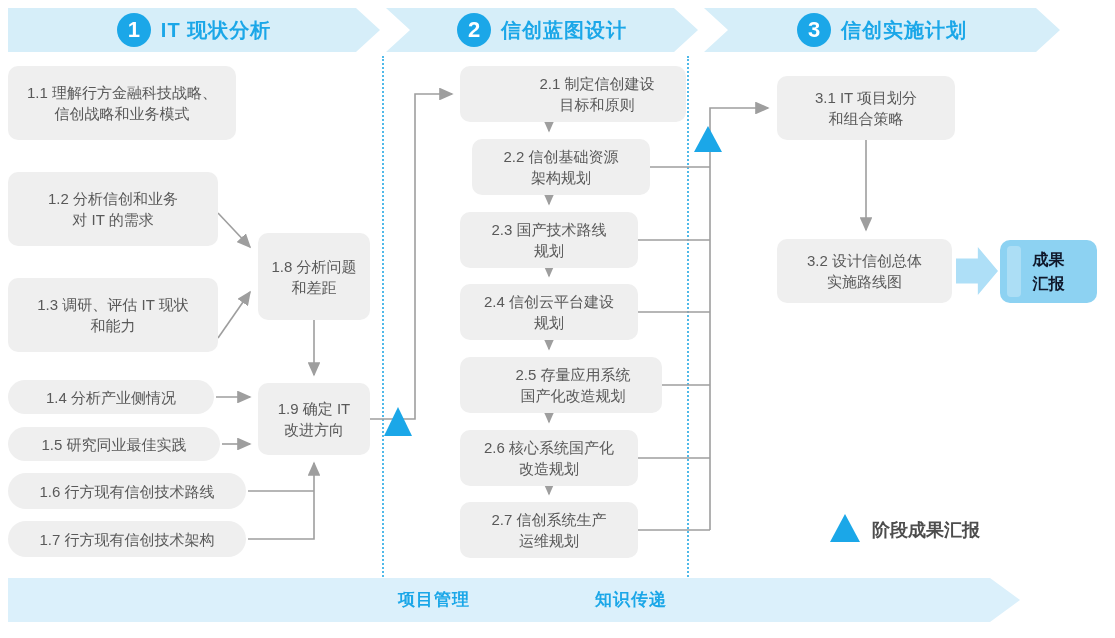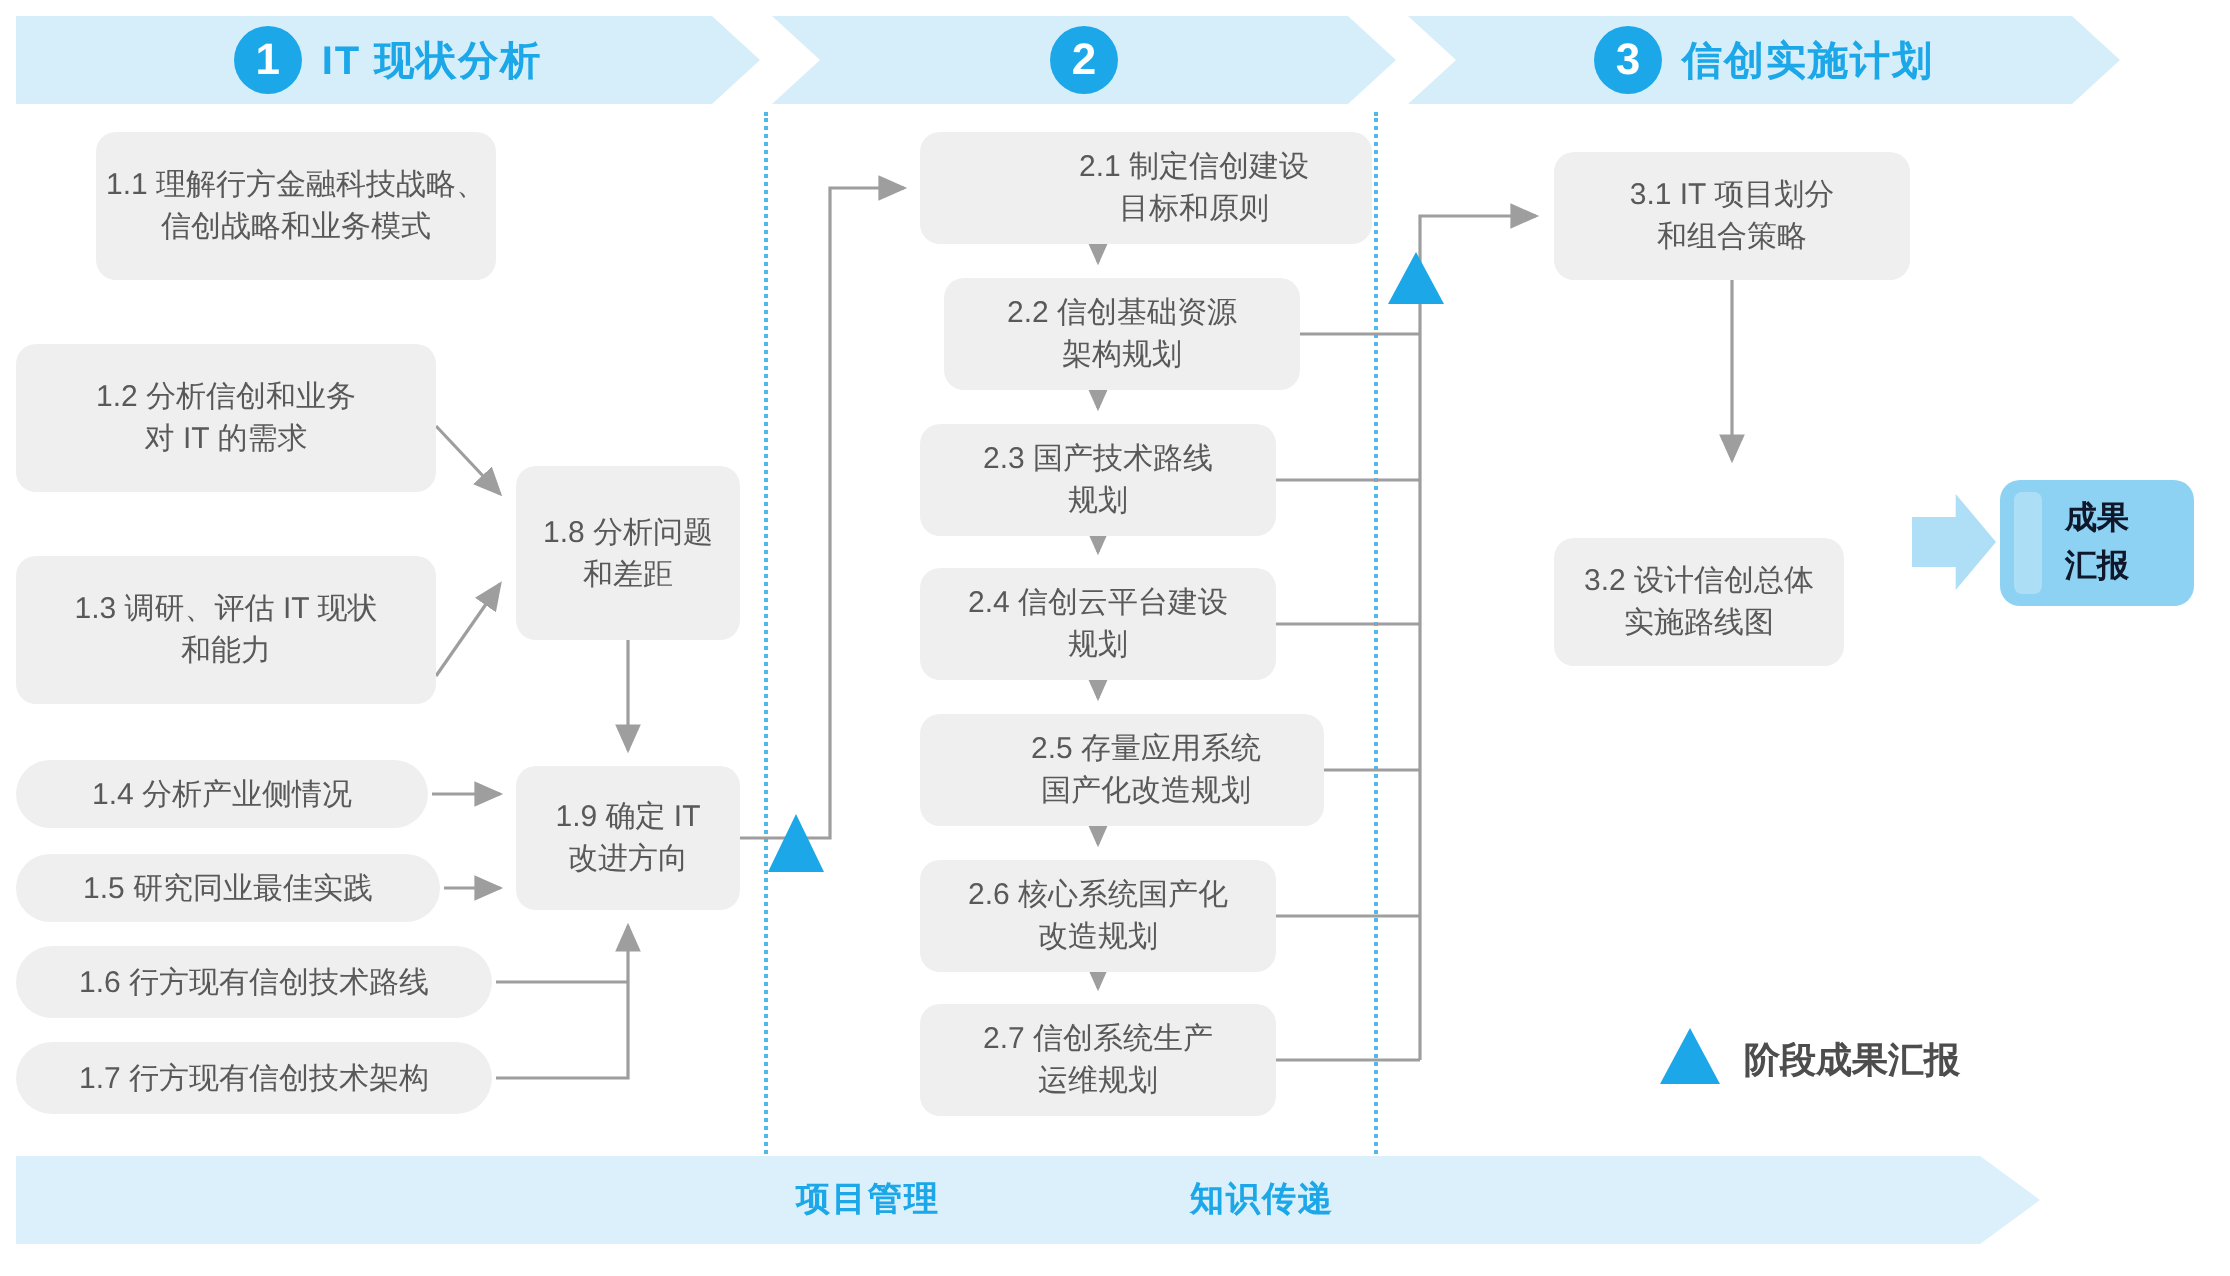--- a/index.html
+++ b/index.html
@@ -27,38 +27,38 @@
   .sep{position:absolute;top:56px;height:521px;width:0;border-left:2px dotted #4FB9E9;z-index:0;}
   .sep1{left:382px;}
   .sep2{left:687px;}
   
   .box{
     position:absolute;background:#EFEFEF;border-radius:10px;color:#595959;
     font-size:15px;line-height:1.4;display:flex;align-items:center;justify-content:center;
     text-align:center;white-space:pre-line;z-index:2;
   }
   .pill{border-radius:18px;}
-  .b1_1{left:8px;top:66px;width:200px;height:74px;margin-left:40px;}
+  .b1_1{left:8px;top:66px;width:228px;height:74px;}
   .b1_2{left:8px;top:172px;width:210px;height:74px;}
   .b1_3{left:8px;top:278px;width:210px;height:74px;}
   .b1_4{left:8px;top:380px;width:206px;height:34px;}
   .b1_5{left:8px;top:427px;width:212px;height:34px;}
   .b1_6{left:8px;top:473px;width:238px;height:36px;}
   .b1_7{left:8px;top:521px;width:238px;height:36px;}
   .b1_8{left:258px;top:233px;width:112px;height:87px;}
   .b1_9{left:258px;top:383px;width:112px;height:72px;}
   .b2_1{left:460px;top:66px;width:178px;height:56px;padding-left:48px;}
   .b2_2{left:472px;top:139px;width:178px;height:56px;}
   .b2_3{left:460px;top:212px;width:178px;height:56px;}
   .b2_4{left:460px;top:284px;width:178px;height:56px;}
   .b2_5{left:460px;top:357px;width:178px;height:56px;padding-left:24px;}
   .b2_6{left:460px;top:430px;width:178px;height:56px;}
   .b2_7{left:460px;top:502px;width:178px;height:56px;}
   .b3_1{left:777px;top:76px;width:178px;height:64px;}
-  .b3_2{left:777px;top:239px;width:145px;height:64px;margin-top:30px;}
+  .b3_2{left:777px;top:239px;width:175px;height:64px;}
   
   .fat-arrow{
     position:absolute;left:956px;top:247px;width:42px;height:48px;background:#AEDFF7;z-index:2;
     clip-path:polygon(0 24%,52% 24%,52% 0,100% 50%,52% 100%,52% 76%,0 76%);
   }
   .outcome{
     position:absolute;left:1000px;top:240px;width:97px;height:63px;background:#8DD2F2;
     border-radius:10px;z-index:2;display:flex;align-items:center;justify-content:center;
   }
   .outcome .stripe{position:absolute;left:7px;top:6px;bottom:6px;width:14px;background:rgba(255,255,255,0.28);border-radius:4px;}
@@ -117,20 +117,21 @@
     <path d="M866,140 L866,230" marker-end="url(#ah)"></path>
   </g>
 </svg>
 
 <div class="banner banner1 tip">
   <span class="num-badge">1</span>
   <span class="banner-title">IT 现状分析</span>
 </div>
 <div class="banner banner2 notch">
   <span class="num-badge">2</span>
+  <span class="banner-title">信创蓝图设计</span>
 </div>
 <div class="banner banner3 notch">
   <span class="num-badge">3</span>
   <span class="banner-title">信创实施计划</span>
 </div>
 
 <div class="box b1_1">1.1 理解行方金融科技战略、
 信创战略和业务模式</div>
 <div class="box b1_2">1.2 分析信创和业务
 对 IT 的需求</div>

